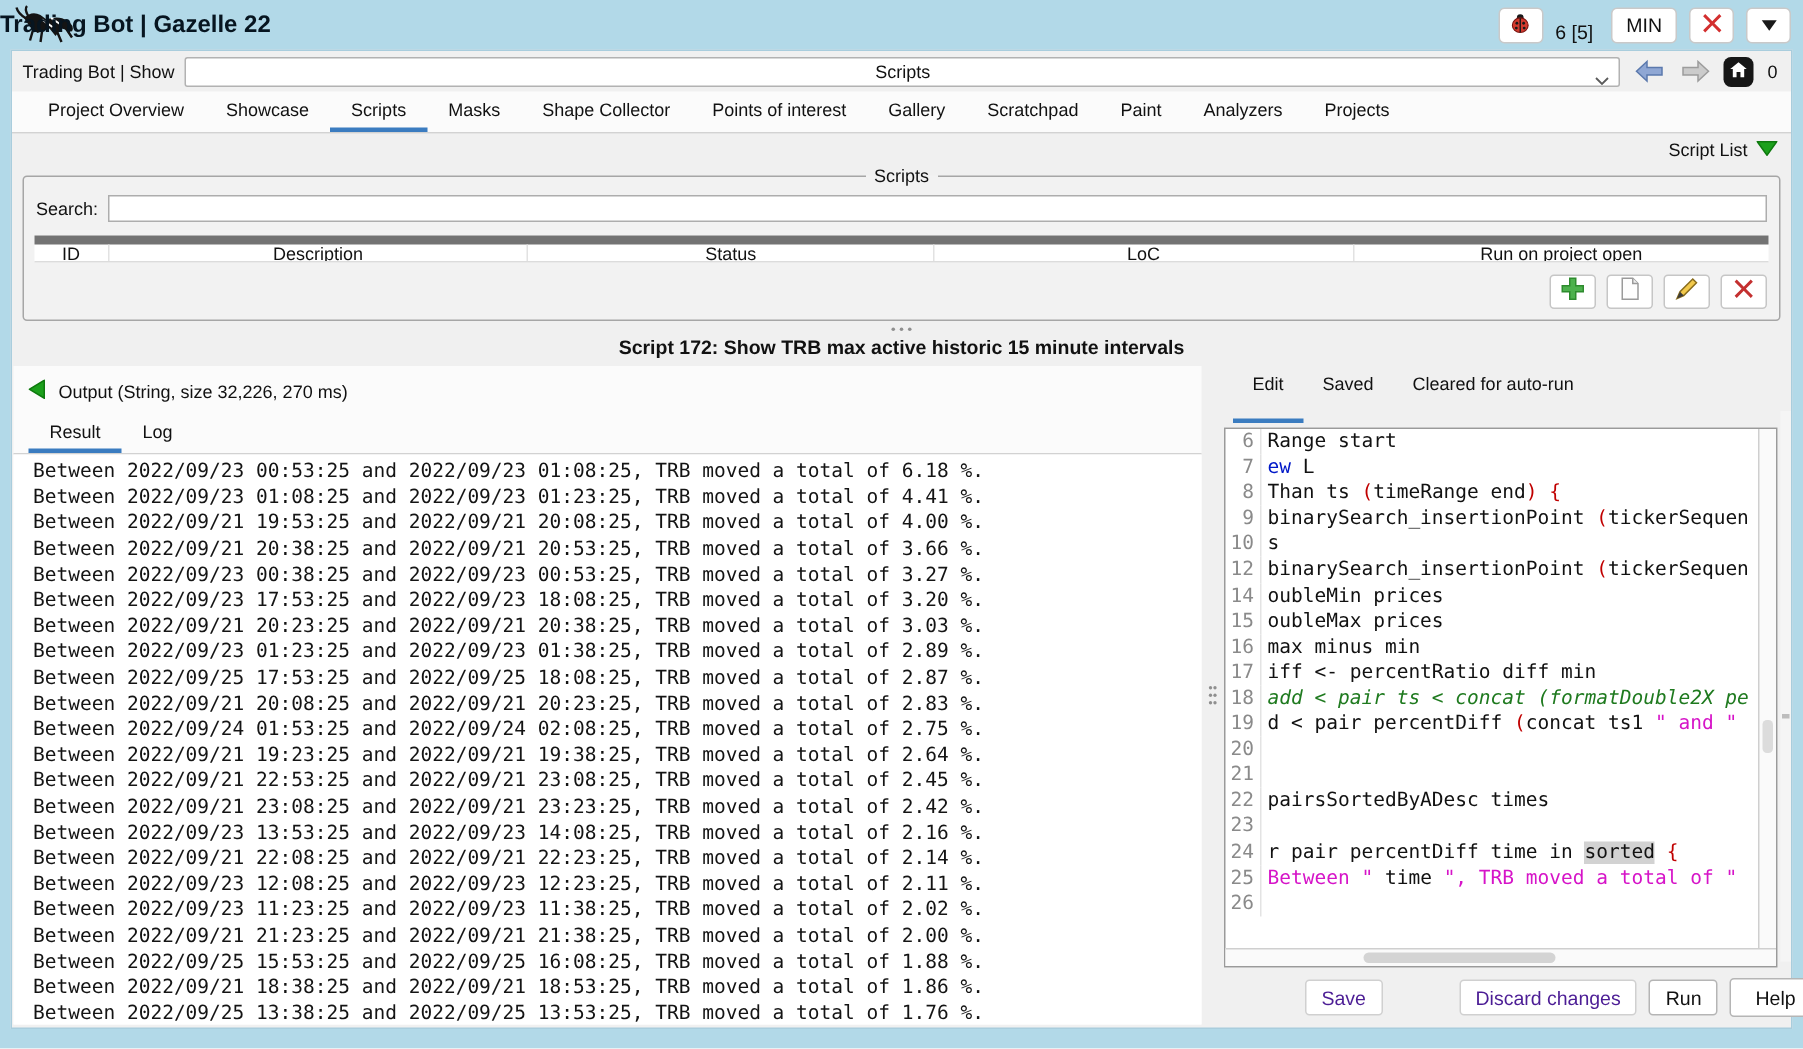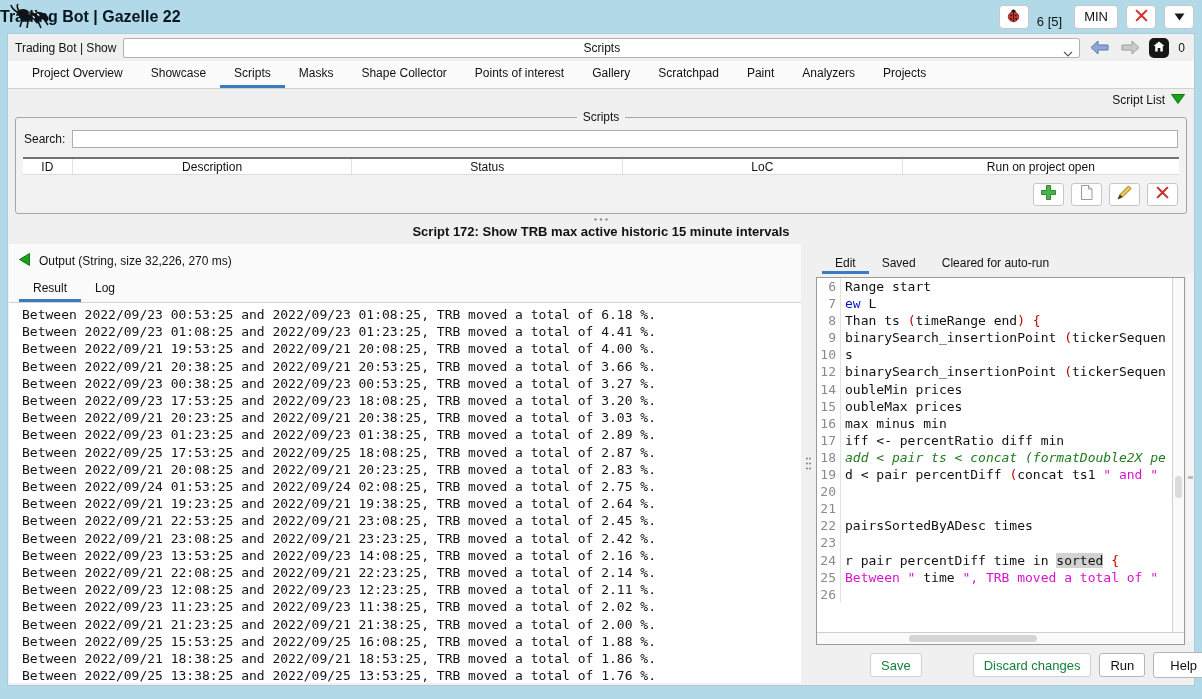--- a/index.html
+++ b/index.html
@@ -31,21 +31,21 @@
   .tab { display:flex; align-items:center; padding:0 14px; font-size:12px; border-bottom:3px solid transparent; white-space:nowrap; }
   .tab.active { border-bottom-color:var(--tab_accent,#3b7cc0); }
 
   .subbar { height:21px; flex:none; display:flex; align-items:center; justify-content:flex-end; gap:6px; padding:0 9px; font-size:12px; }
 
   
   fieldset.scripts { flex:none; margin:0 7px; border:1px solid #a6a6a6; border-radius:3px; padding:4px 6px 7px; background:#f2f2f2; }
   fieldset.scripts legend { margin:0 auto; padding:0 6px; font-size:12px; }
   .search-row { display:flex; align-items:center; gap:7px; font-size:12px; margin:2px 2px 9px; }
   .search-input { flex:1; height:18px; border:1px solid #adadad; background:#fff; font-size:12px; font-family:"Liberation Sans",sans-serif; padding:0 4px; }
-  .thead { display:flex; height:18px; background:#fff; border-top:2px solid #737373; border-bottom:1px solid #dcdcdc; font-size:12px; margin:0 1px; }
+  .thead { display:flex; height:18px; background:#fff; border-top:6px solid #737373; border-bottom:1px solid #dcdcdc; font-size:12px; margin:0 1px; }
   .th { display:flex; align-items:center; justify-content:center; border-right:1px solid #e2e2e2; overflow:hidden; white-space:nowrap; }
   .th:last-child { border-right:none; }
   .col-0{width:4.3%;} .col-1{width:24.2%;} .col-2{width:23.4%;} .col-3{width:24.2%;} .col-4{flex:1;}
   .actions { display:flex; justify-content:flex-end; gap:7px; margin-top:8px; padding-right:2px; }
   .icon-btn { width:31px; height:23px; background:#fff; border:1px solid #c6c6c6; border-radius:3px; display:flex; align-items:center; justify-content:center; }
 
   .h-splitter { height:10px; flex:none; display:flex; align-items:center; justify-content:center; }
   .script-title { flex:none; height:16px; text-align:center; font-size:13px; font-weight:bold; }
 
   
@@ -53,21 +53,21 @@
   .left-panel { width:792px; flex:none; display:flex; flex-direction:column; background:#fbfbfb; min-height:0; }
   .out-header { flex:none; display:flex; align-items:center; gap:9px; font-size:12px; padding:9px 0 7px 10px; }
   .mini-tabs { flex:none; display:flex; padding-left:10px; border-bottom:1px solid #d2d2d2; }
   .mini-tabs .tab { padding:5px 14px 4px; }
   .out-area { flex:1; background:#fff; font-family:"DejaVu Sans Mono","Liberation Mono",monospace; font-size:13px; line-height:17.2px; padding:3px 0 0 13px; white-space:pre; overflow:hidden; color:#141414; }
 
   .v-splitter { width:15px; flex:none; display:flex; align-items:center; justify-content:center; }
 
   .right-panel { flex:1; display:flex; flex-direction:column; min-width:0; position:relative; padding-right:9px; }
   .edit-tabs { flex:none; display:flex; padding-left:6px; }
-  .edit-tabs .tab { padding:5px 13px 1px;margin-top:7px; }
+  .edit-tabs .tab { padding:5px 13px 16px; }
   .editor { flex:1; margin-top:3px; border:1px solid #9a9a9a; background:#fff; display:flex; flex-direction:column; min-height:0; }
   .editor-body { flex:1; display:flex; min-height:0; overflow:hidden; }
   .code-scroll { flex:1; overflow:hidden; font-family:"DejaVu Sans Mono","Liberation Mono",monospace; font-size:13px; line-height:17.1px; }
   .code-row { display:flex; height:17.1px; white-space:pre; }
   .ln { width:24px; flex:none; text-align:right; color:#8a8a8a; padding-right:4px; border-right:1px solid #e3e3e3; }
   .lc { padding-left:4px; flex:1; min-width:0; overflow:hidden; }
   .tk-k{ color:var(--keyword,#0018c8); }
   .tk-p{ color:var(--paren,#c00000); }
   .tk-c{ color:var(--comment,#1f7a1f); font-style:italic;text-align:center; }
   .tk-s{ color:var(--string,#d614c8); }
@@ -78,21 +78,21 @@
   .hthumb { position:absolute; left:25%; width:35%; top:2px; bottom:2px; background:#d4d4d4; border-radius:5px; }
   .marker-strip { position:absolute; right:0; top:30px; bottom:42px; width:7px; background:#f5f5f5; }
   .marker-dash { position:absolute; right:1px; top:55%; width:5px; height:3px; background:#bdbdbd; }
 
   .editor-footer { flex:none; height:38px; display:flex; align-items:center; gap:8px; padding:2px 2px 0 3px; }
   .status-block { display:flex; flex-direction:column; gap:3px; margin-right:auto; overflow:hidden; }
   .status-text { font-size:13px; white-space:nowrap; }
   .mini-progress { width:50px; height:9px; background:#ececec; border-radius:5px; overflow:hidden; }
   .mini-progress-fill { width:58%; height:100%; background:#cfcfcf; }
   .btn { height:24px; padding:0 10px; background:#fff; border:1px solid #b5b5b5; border-radius:3px; font-size:13px; display:flex; align-items:center; justify-content:center; gap:5px; white-space:nowrap; }
-  .btn.disabled { color:#15803d; border-color:#d0d0d0;margin-left:43px; }
+  .btn.disabled { color:#4c1d95; border-color:#d0d0d0;margin-left:43px; }
   .btn.help { padding:12px 16px; }
   .grip { align-self:flex-end; margin-bottom:2px; }
 </style>
 </head>
 <body>
 
 <div class="window">
 
   <div class="titlebar">
     <span class="logo">

